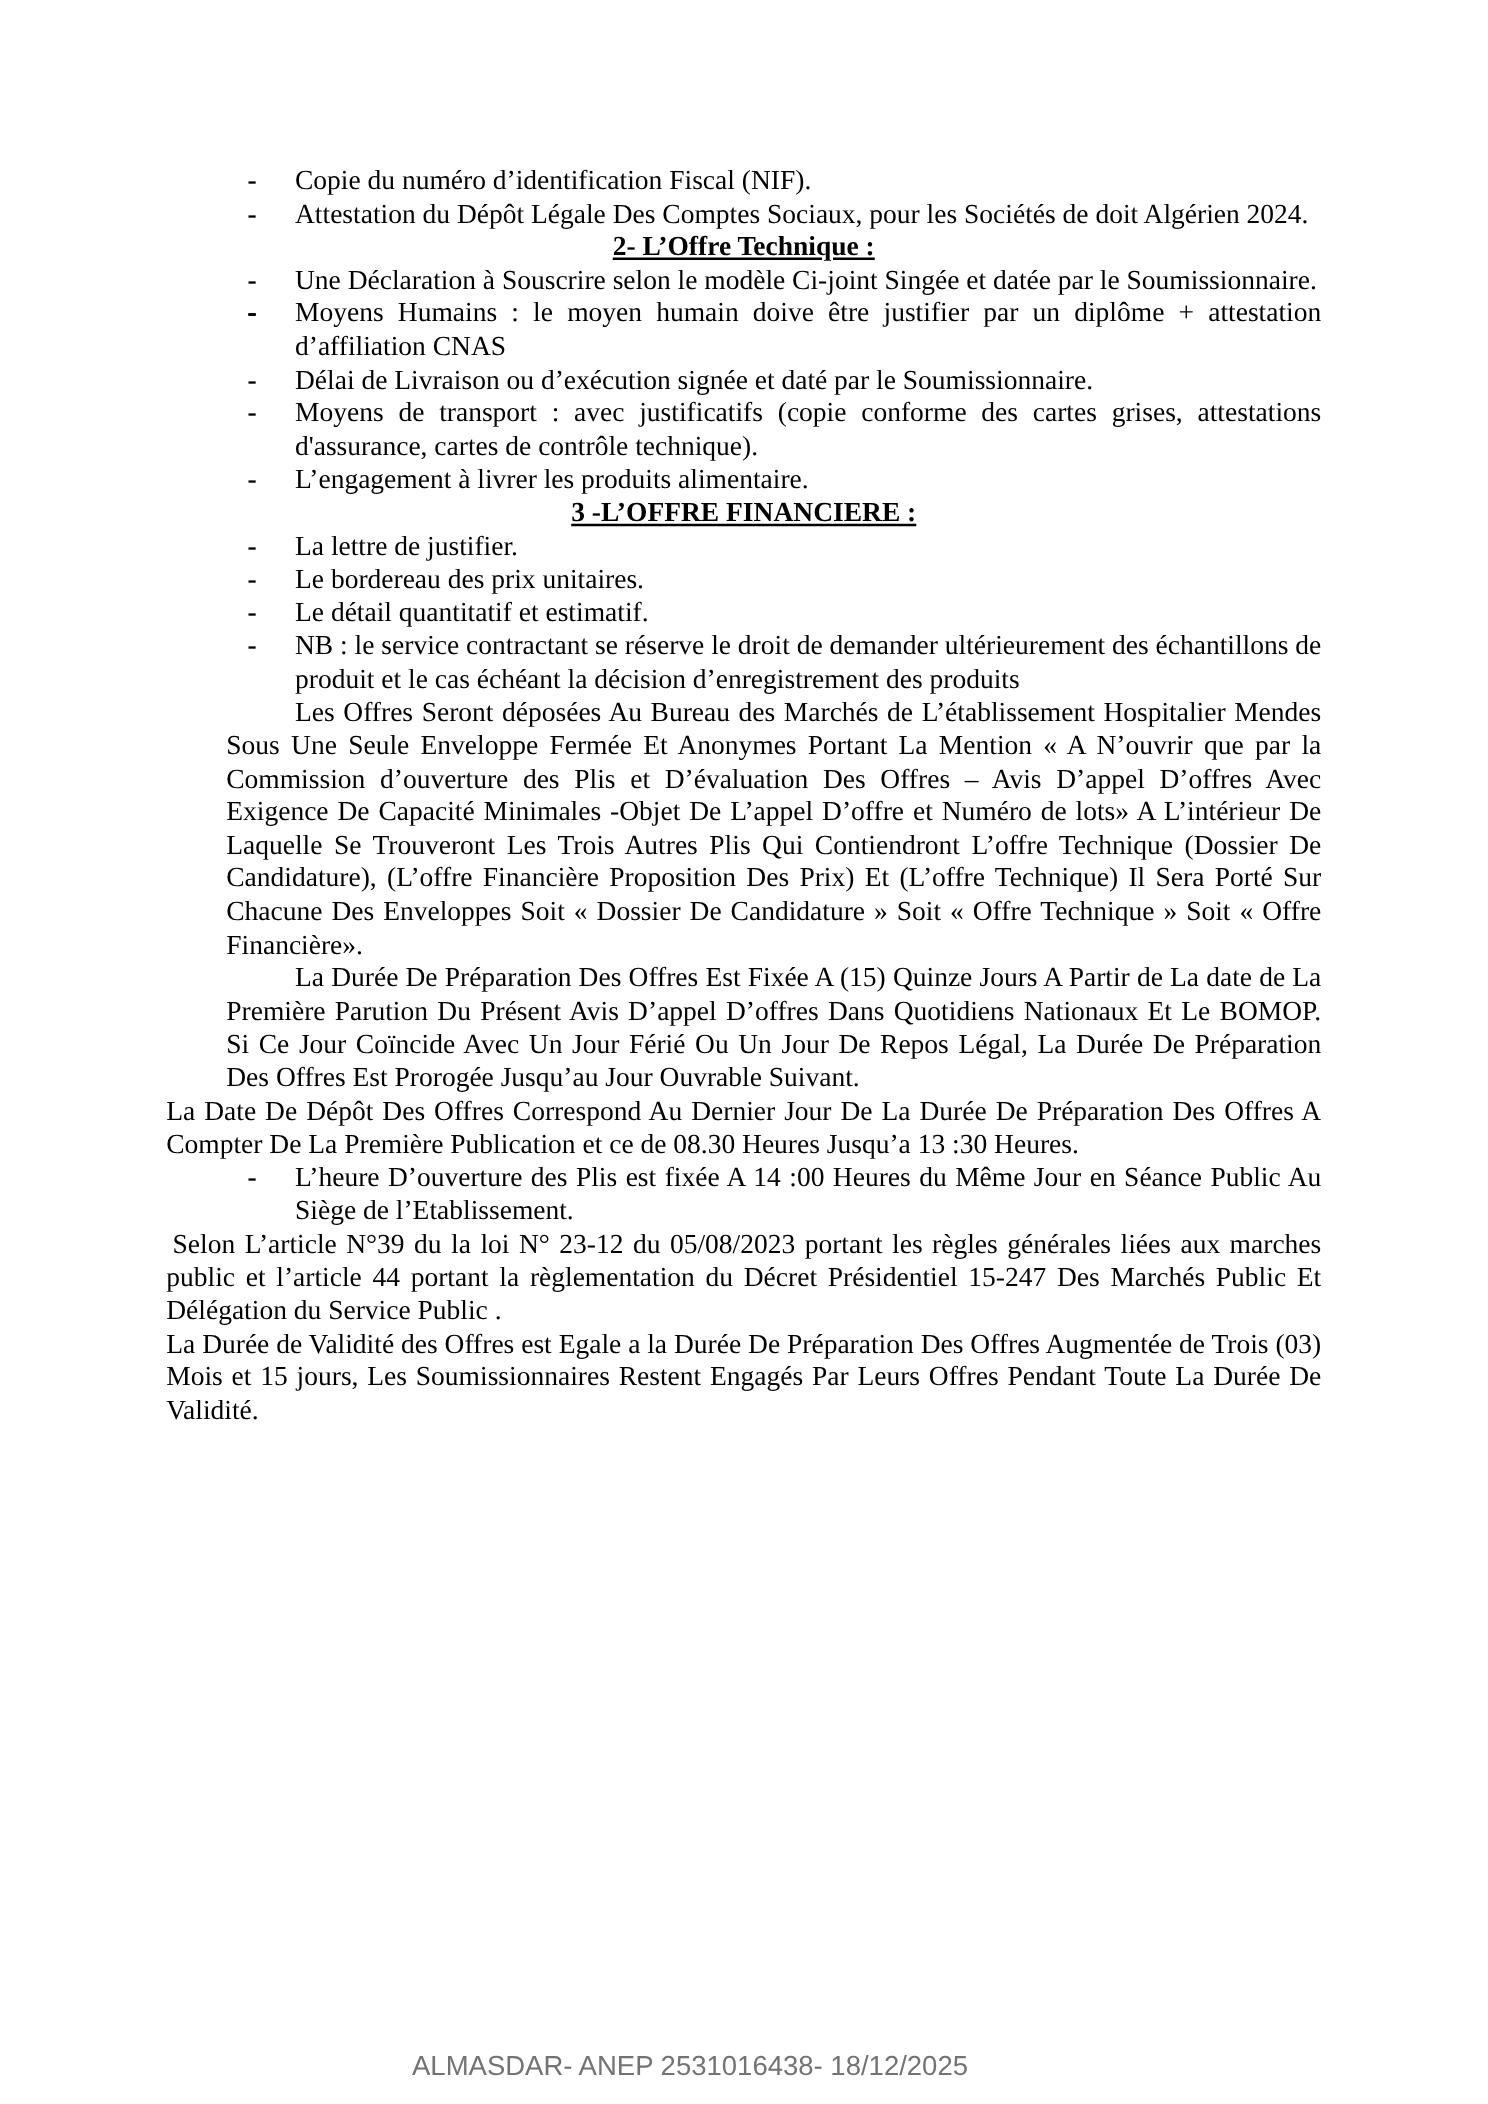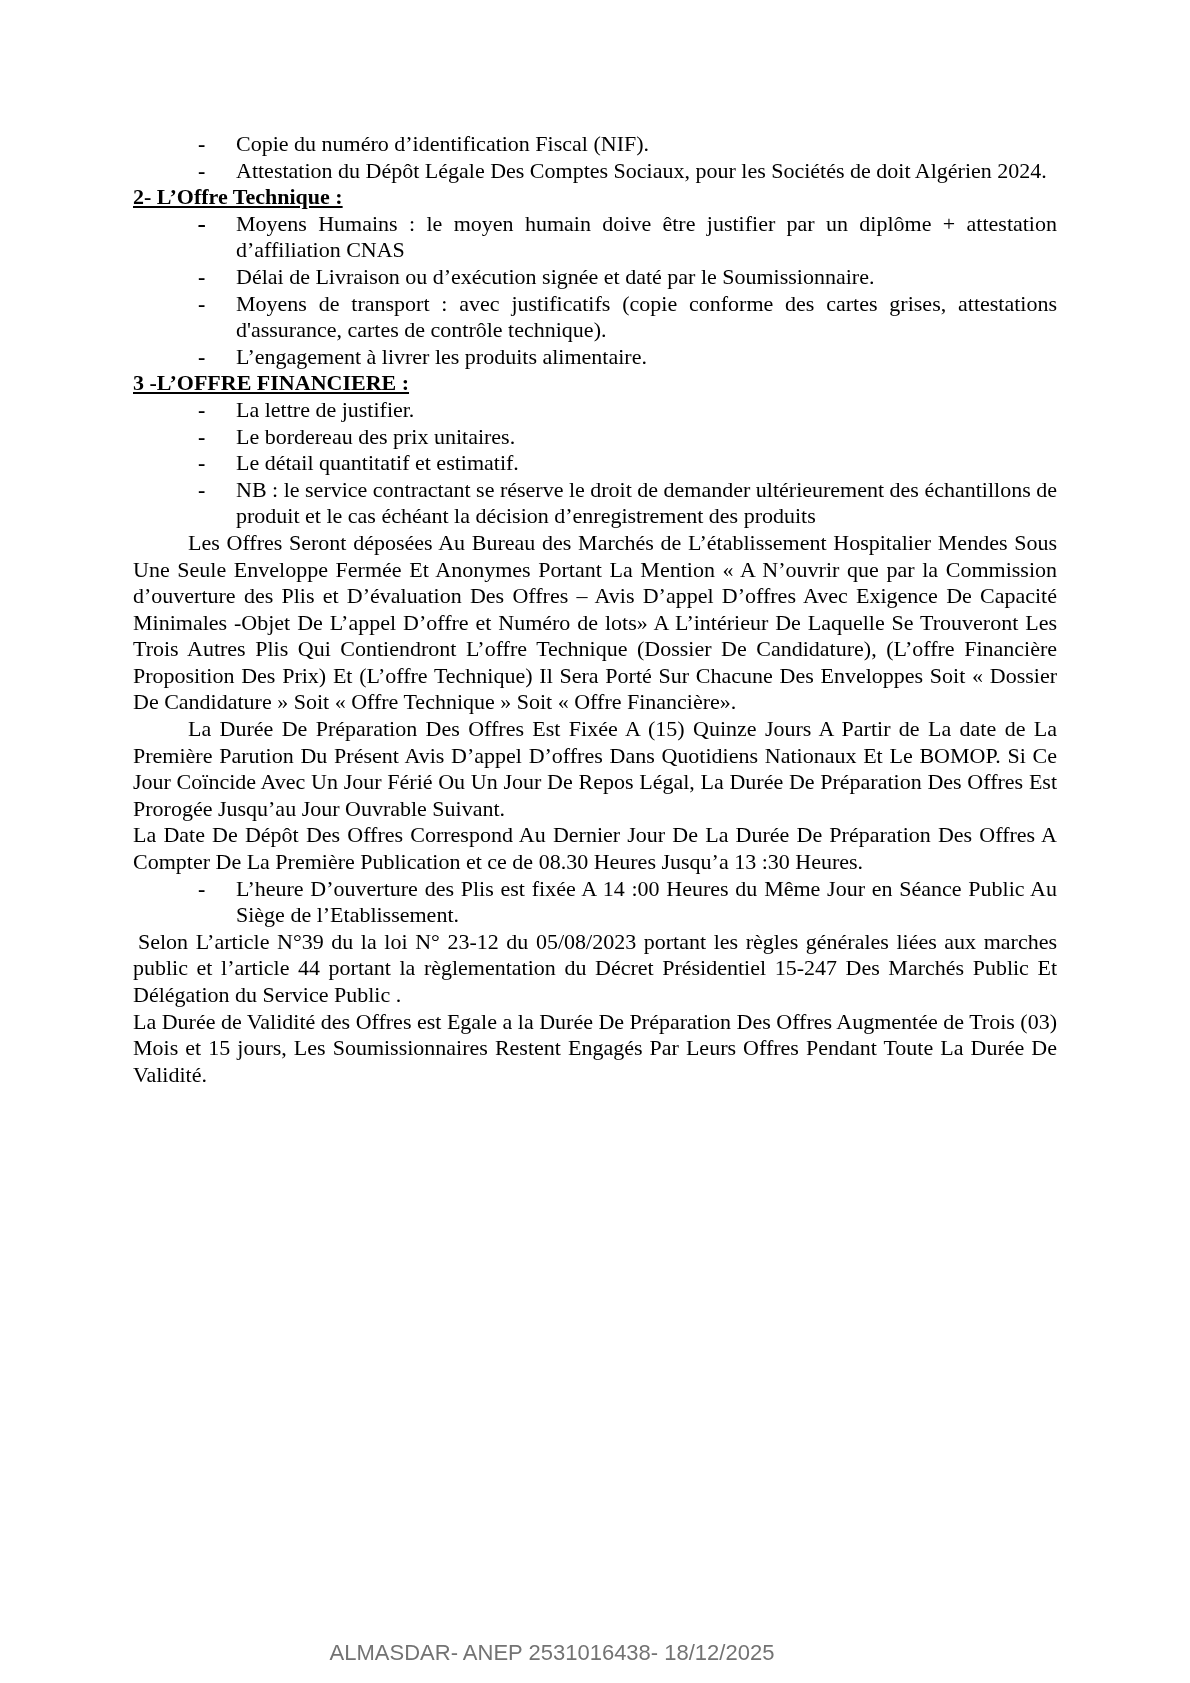--- a/index.html
+++ b/index.html
@@ -34,25 +34,25 @@
   }
   ul.bullets li .dash {
     position: absolute;
     left: 65px;
     top: 0;
     font-weight: 700;
   }
   .heading {
     font-weight: 700;
     text-decoration: underline;
-    text-align: left;
+    text-align: center;
     font-family: Liberation Serif, serif;
   }
   p { margin: 0; text-align: justify; }
-  p.indent { text-indent: 55px; }
+  p.indent { text-indent: 55px; margin-left: 48px; }
   p.tiny-indent { text-indent: 5px; }
   .footer {
     position: absolute;
     left: 0;
     top: 1640px;
     width: 1104px; 
     text-align: center;
     font-family: "Liberation Sans", sans-serif;
     font-size: 22px;
     line-height: 26px;
@@ -74,20 +74,21 @@
         <span class="dash">-</span>
         <span>Attestation du Dépôt Légale Des Comptes Sociaux, pour les Sociétés de doit Algérien 2024.</span>
       </li>
     </ul>
 
     <div class="heading">2- L’Offre Technique :</div>
 
     <ul class="bullets">
       <li>
         <span class="dash">-</span>
+        <span>Une Déclaration à Souscrire selon le modèle Ci-joint Singée et datée par le Soumissionnaire.</span>
       </li>
       <li>
         <span class="dash">-</span>
       </li>
       <li>
         <span class="dash">-</span>
       </li>
       <li>
         <span class="dash">-</span>
         <span>Moyens Humains : le moyen humain doive être justifier par un diplôme + attestation d’affiliation CNAS</span>

